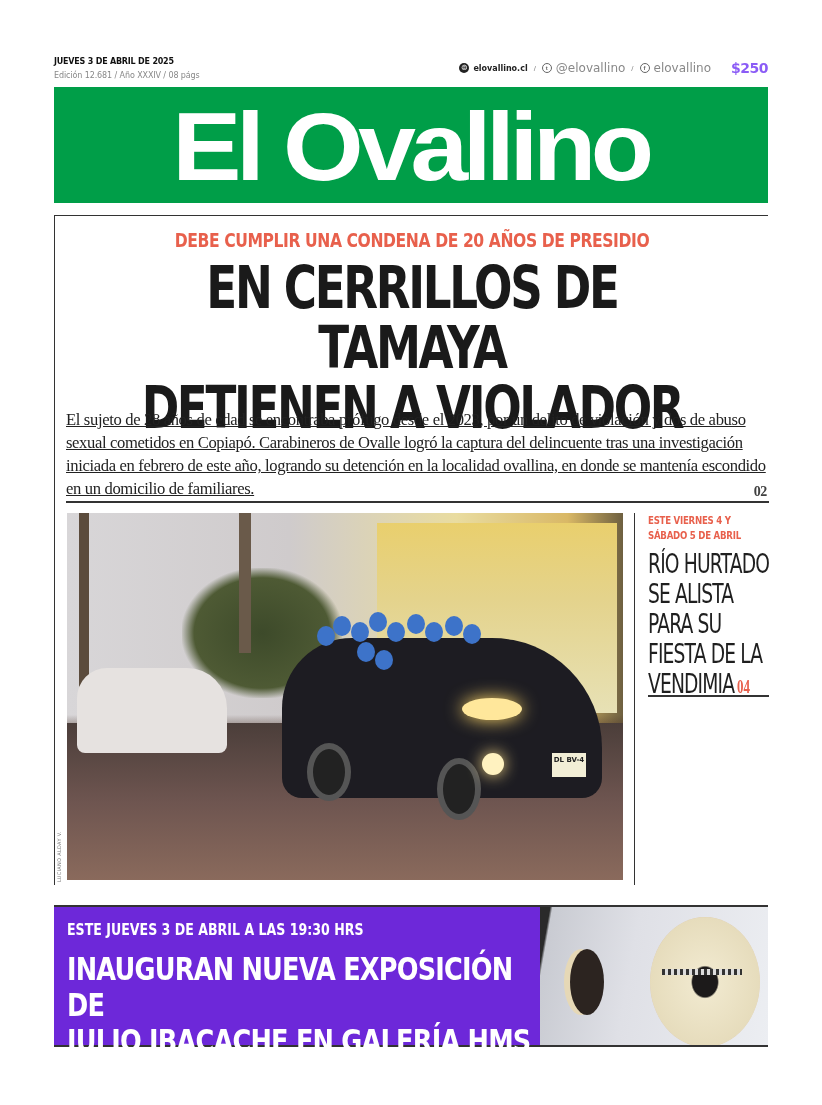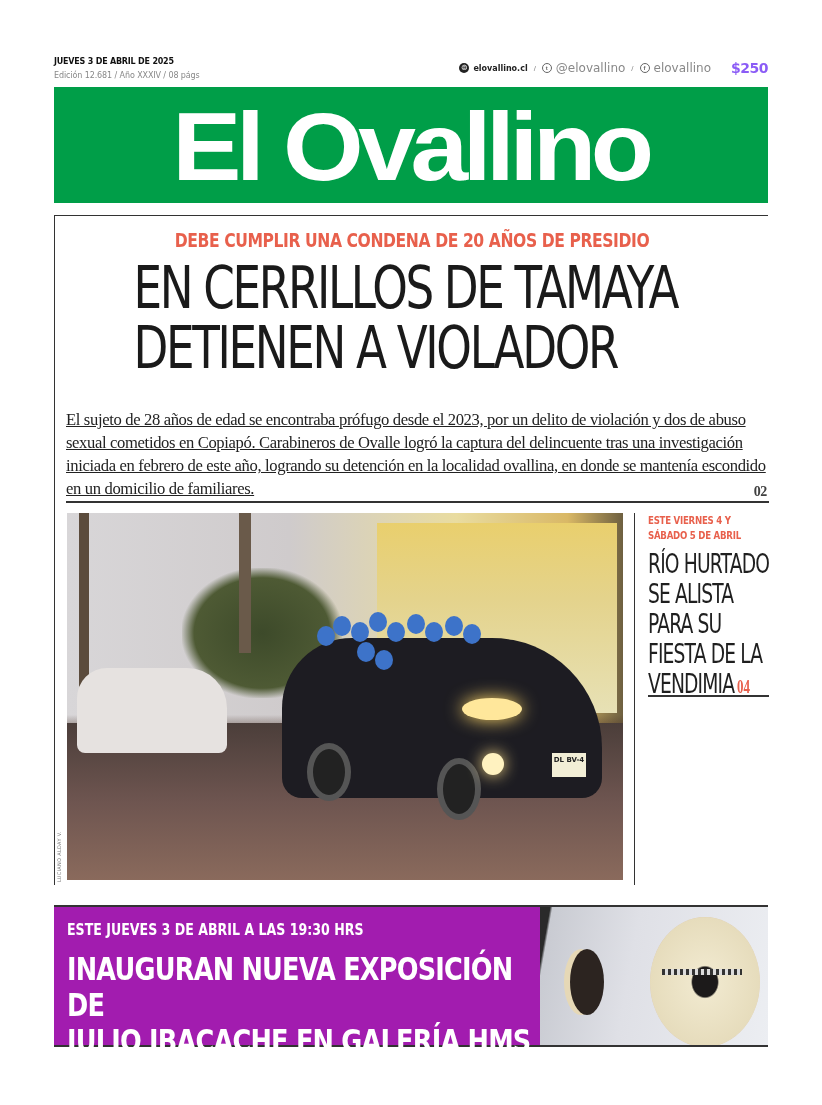--- a/index.html
+++ b/index.html
@@ -20,21 +20,21 @@
     .tw-icon, .fb-icon { border: 1px solid #666; color: #666; font-size: 6px; line-height: 8px; font-weight: bold; }
     .meta-price { font-family: "DejaVu Sans", sans-serif; font-weight: bold; font-size: 14px; color: #8b5cf6; margin-left: 16px; letter-spacing: -0.5px; }
 
     
     .masthead { position: absolute; left: 54px; top: 87px; width: 714px; height: 116px; background: #009e48; display: flex; align-items: center; justify-content: center; }
     .masthead-title { font-family: "Liberation Sans", sans-serif; font-weight: bold; font-size: 96px; color: #ffffff; letter-spacing: -5px; line-height: 1; transform: scaleX(1.08); margin-top: 4px; }
 
     
     .main-frame { position: absolute; left: 54px; top: 215px; width: 714px; height: 670px; border-top: 1.5px solid #333; border-left: 1.5px solid #333; }
     .kicker { position: absolute; left: 0; top: 13px; width: 714px; text-align: center; font-family: "DejaVu Sans", sans-serif; font-weight: bold; font-size: 19px; color: #e8604c; letter-spacing: -0.5px; transform: scaleX(0.82); transform-origin: center; }
-    .headline { position: absolute; left: 0; top: 42px; width: 714px; text-align: left; font-family: "DejaVu Sans", sans-serif; font-weight: normal; font-size: 58px; line-height: 60px; color: #1a1a1a; letter-spacing: -3px; }
+    .headline { position: absolute; left: 0; top: 42px; width: 714px; text-align: center; font-family: "DejaVu Sans", sans-serif; font-weight: bold; font-size: 58px; line-height: 60px; color: #1a1a1a; letter-spacing: -3px; }
     .headline span { display: block; transform: scaleX(0.78); transform-origin: center; }
     .lead { position: absolute; left: 11px; top: 192px; width: 705px; font-family: "Liberation Serif", serif; font-size: 16.6px; line-height: 23px; color: #222; letter-spacing: -0.35px; text-decoration: underline; }
     .page-ref { color: #404040; font-family: "Liberation Serif", serif; font-weight: bold; font-size: 14px; float: right; margin-right: 4px; margin-top: 3px; }
     .rule-main { position: absolute; left: 11px; top: 285px; width: 703px; height: 1.5px; background: #333; }
 
     
     .photo { position: absolute; left: 67px; top: 513px; width: 556px; height: 367px; overflow: hidden;
       background:
         linear-gradient(180deg, rgba(0,0,0,0) 0%, rgba(0,0,0,0) 55%, rgba(70,45,35,0.9) 62%, rgba(120,85,70,1) 100%),
         linear-gradient(90deg, #d8d6d8 0%, #cfcbcc 40%, #e9dca0 70%, #d9b866 90%, #6e6040 100%);
@@ -62,21 +62,21 @@
     .side-col { position: absolute; left: 634px; top: 513px; width: 134px; height: 372px; border-left: 1.5px solid #333; }
     .side-story { position: absolute; left: 13px; width: 124px; }
     .side-kicker { font-family: "DejaVu Sans", sans-serif; font-weight: bold; font-size: 10.5px; line-height: 15px; color: #e8604c; letter-spacing: -0.3px; transform: scaleX(0.82); transform-origin: left top; width: 150px; }
     .side-title { font-family: "DejaVu Sans", sans-serif; font-size: 26px; line-height: 30px; letter-spacing: -1.2px; color: #1f1f1f; transform: scaleX(0.72); transform-origin: left top; width: 175px; margin-top: 6px; }
     .side-title.bold { font-weight: bold; }
     .side-ref { font-family: "Liberation Serif", serif; font-weight: bold; color: #e8604c; font-size: 18px; letter-spacing: 0; margin-left: 4px; }
     .side-rule { position: absolute; left: 13px; top: 182px; width: 121px; height: 1.5px; background: #333; }
 
     
     .bottom-band { position: absolute; left: 54px; top: 905px; width: 714px; height: 142px; border-top: 2px solid #333; border-bottom: 2px solid #333; display: flex; }
-    .bottom-text { width: 486px; height: 100%; background: #a21caf; padding: 14px 0 0 13px; position: relative; }
+    .bottom-text { width: 486px; height: 100%; background: #6d28d9; padding: 14px 0 0 13px; position: relative; }
     .bottom-kicker { font-family: "DejaVu Sans", sans-serif; font-weight: bold; font-size: 15px; color: #ffffff; letter-spacing: 0; transform: scaleX(0.84); transform-origin: left top; width: 520px; white-space: nowrap; }
     .bottom-title { font-family: "DejaVu Sans", sans-serif; font-weight: bold; font-size: 32px; line-height: 36px; color: #ffffff; letter-spacing: -1px; transform: scaleX(0.8); transform-origin: left top; width: 600px; margin-top: 12px; }
     .bottom-title span { display: block; }
     .bottom-ref { font-family: "Liberation Serif", serif; font-size: 16px; font-weight: normal; color: #ffffff; letter-spacing: 0; margin-left: 4px; }
     .bottom-photo { width: 228px; height: 100%; position: relative; overflow: hidden; background: linear-gradient(100deg, #2a2a2a 0%, #2a2a2a 4%, #c9cbd2 5%, #dfe0e6 40%, #eceef2 100%); }
     .bottom-photo .disc-small { position: absolute; left: 30px; top: 42px; width: 34px; height: 66px; border-radius: 50%; background: #2c2420; box-shadow: -6px 0 0 #e6d8b6; }
     .bottom-photo .disc-big { position: absolute; left: 110px; top: 10px; width: 110px; height: 130px; border-radius: 50%; background: radial-gradient(ellipse at center, #1c1a1a 0%, #1c1a1a 16%, #efe7cc 18%, #e6dcbc 70%, #c98b3f 74%, #b57a32 100%); }
     .bottom-photo .yarn { position: absolute; left: 122px; top: 62px; width: 80px; height: 6px; background: repeating-linear-gradient(90deg, #333 0 3px, #ddd 3px 6px); }
   </style>
 </head>

